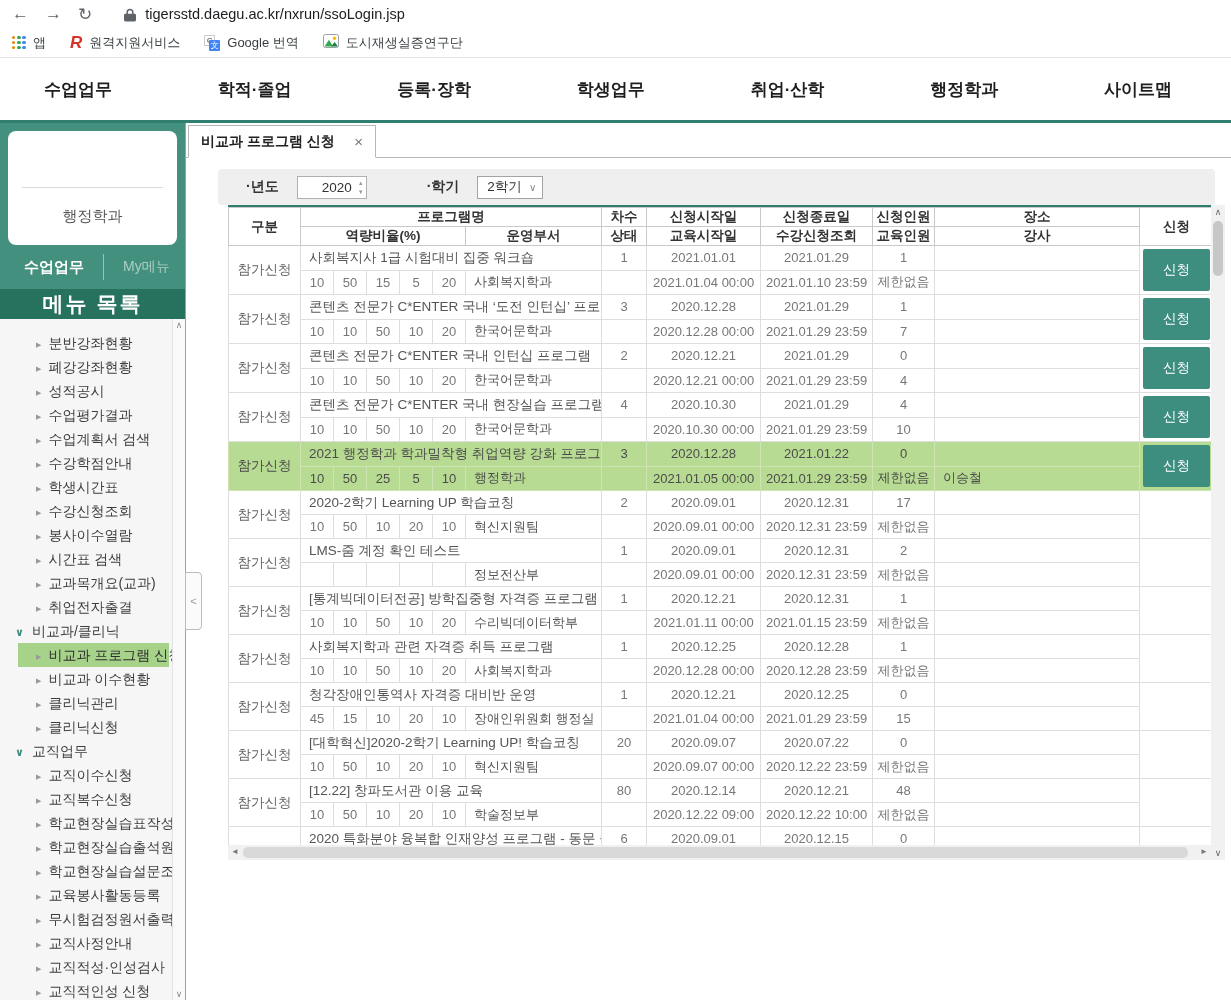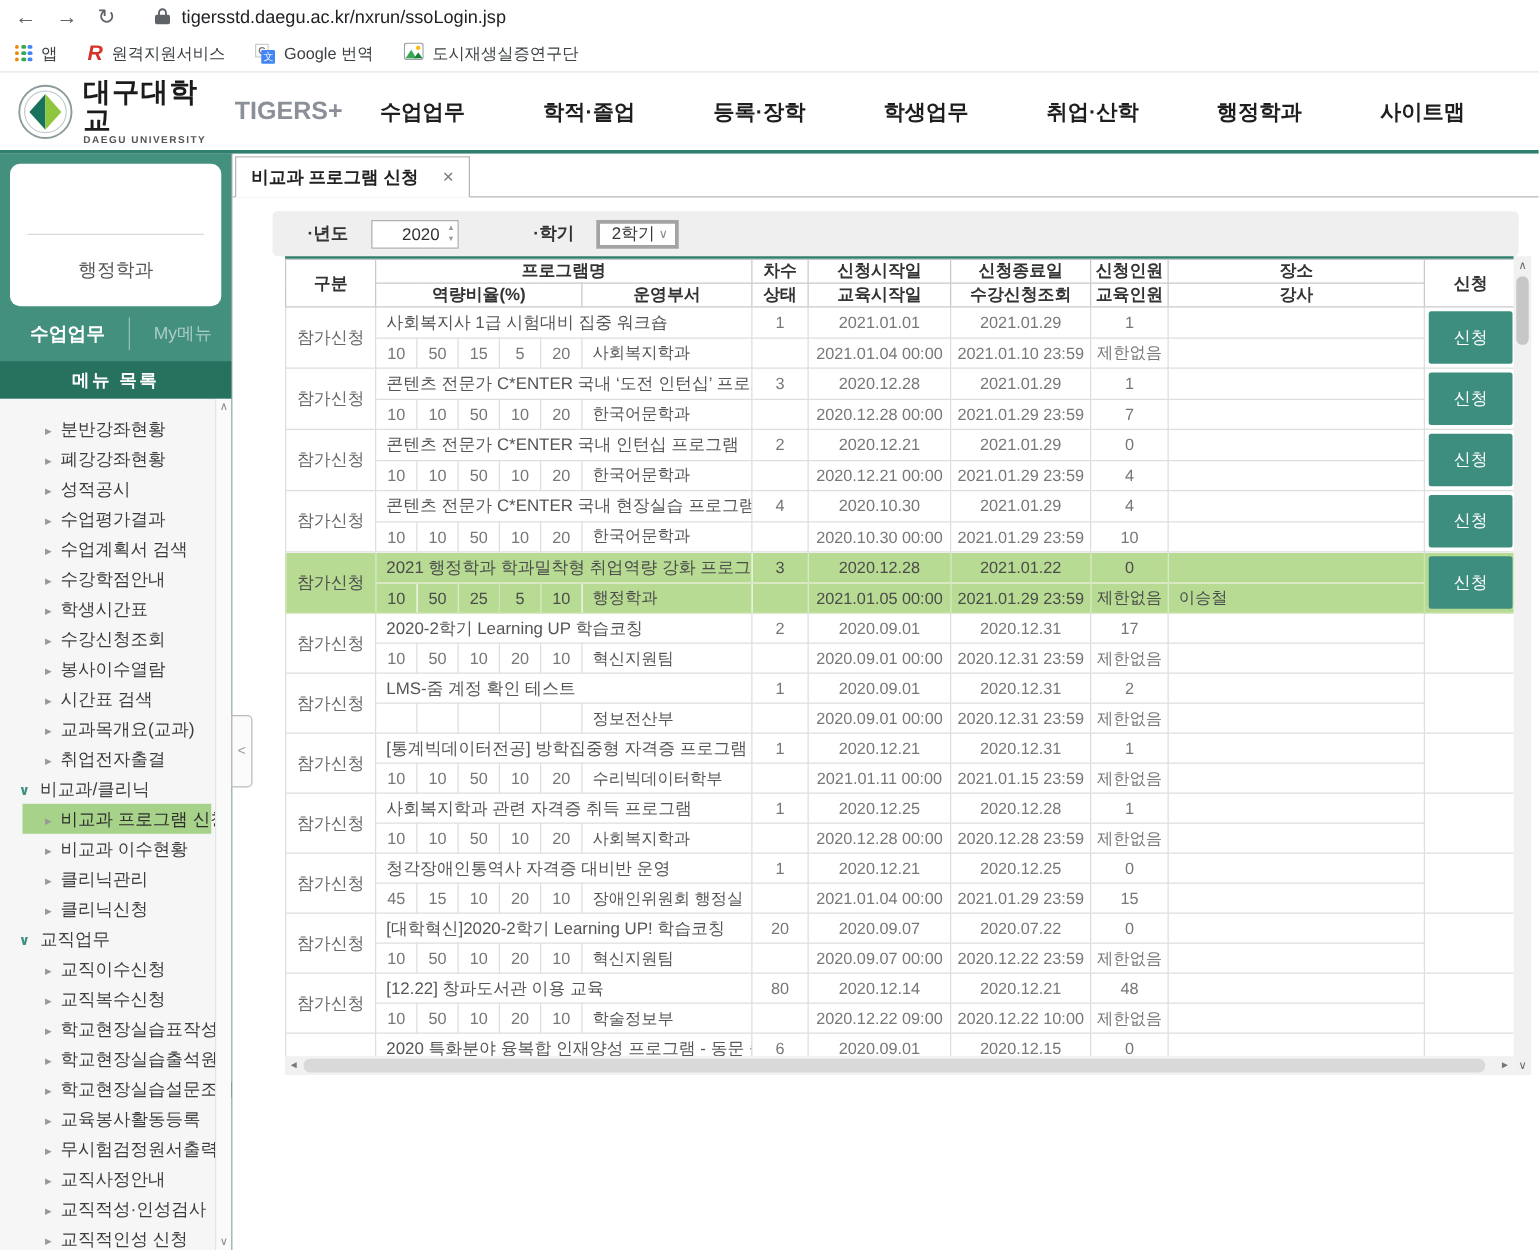--- a/index.html
+++ b/index.html
@@ -3,21 +3,21 @@
 <meta charset="utf-8">
 <style>
   * { box-sizing: border-box; margin:0; padding:0; }
   html,body { width:1231px; height:1000px; overflow:hidden; background:#fff;
     font-family:"Liberation Sans","DejaVu Sans",sans-serif; }
   :root{ --teal:#3E8E80; --teal-dark:#27715F; --row-hl:#B7DB92; --menu-hl:#A6D289; }
 
   
   .browser-bar{ height:28px; display:flex; align-items:center; padding:0 12px; gap:16px; color:#5f6368; }
   .nav-glyph{ font-size:17px; color:#5f6368; cursor:default; }
-  .url-box{ display:flex; align-items:flex-start; gap:9px; margin-left:16px; }
+  .url-box{ display:flex; align-items:flex-end; gap:9px; margin-left:16px; }
   .url-text{ font-size:14.5px; color:#202124; }
   .bookmarks-bar{ height:30px; border-bottom:1px solid #e4e4e4; display:flex; align-items:center; padding:0 12px; gap:10px; }
   .bm{ display:flex; align-items:center; gap:7px; font-size:13px; color:#3c4043; margin-right:14px; }
   .apps-grid{ width:14px; height:14px; display:grid; grid-template-columns:repeat(3,1fr); gap:1.5px; }
   .apps-grid span{ width:3.4px; height:3.4px; border-radius:50%; }
   .apps-grid span:nth-child(3n+1){background:#EA8600;} .apps-grid span:nth-child(3n+2){background:#34A853;} .apps-grid span:nth-child(3n){background:#4285F4;}
   .r-logo{ color:#D6342A; font-weight:800; font-size:17px; font-style:italic; line-height:14px; }
   .tr-icon{ position:relative; width:16px; height:16px; }
   .tr-icon .g{ position:absolute; top:0; left:0; width:11px; height:11px; background:#fff; border:1px solid #c8cdd2; color:#757575; font-size:8px; font-weight:bold; text-align:center; line-height:9px; }
   .tr-icon .mun{ position:absolute; right:0; bottom:0; width:11px; height:11px; background:#4285F4; color:#fff; font-size:8px; text-align:center; line-height:11px; border-radius:1px; }
@@ -35,21 +35,21 @@
   .app{ display:flex; height:877px; }
   .sidebar{ width:186px; background:#43907F; border-right:1px solid #9aa5a2; flex-shrink:0; display:flex; flex-direction:column; }
   .profile-card{ margin:8px 8px 0 8px; background:#fff; border-radius:8px; height:114px; display:flex; flex-direction:column; }
   .photo-area{ height:56px; }
   .profile-divider{ height:1px; background:#d9d9d9; margin:0 14px; }
   .profile-dept{ flex:1; display:flex; align-items:center; justify-content:center; font-size:15px; color:#555; }
   .side-tabs{ height:44px; display:flex; align-items:center; color:#fff; }
   .side-tab-left{ margin-left:24px; font-size:15px; font-weight:bold; }
   .side-tab-div{ width:1px; height:26px; background:rgba(255,255,255,.45); margin:0 19px; }
   .side-tab-right{ font-size:14px; color:rgba(255,255,255,.55); }
-  .menu-title{ height:30px; background:var(--teal-dark); color:#fff; text-align:center; line-height:30px; font-size:14px; font-weight:bold; letter-spacing:2px; }
+  .menu-title{ height:30px; background:var(--teal-dark); color:#fff; text-align:center; line-height:30px; font-size:21px; font-weight:bold; letter-spacing:2px; }
   .menu-panel{ flex:1; background:#f6f6f6; position:relative; padding:12px 0 0 0; overflow:hidden; }
   .menu-item{ height:24px; line-height:24px; padding-left:36px; font-size:14px; color:#3d3d3d; white-space:nowrap; cursor:pointer; }
   .menu-item .tri{ font-size:7px; color:#999; margin-right:7px; vertical-align:1.5px; }
   .menu-item.group{ padding-left:15px; }
   .menu-item.group .tri{ font-size:11px; color:var(--teal); font-weight:bold; margin-right:8px; vertical-align:0; }
   .menu-item.active{ background:var(--menu-hl); margin:0 16px 0 18px; padding-left:18px; color:#2e2e2e; }
   .menu-scroll{ position:absolute; top:0; right:0; width:13px; height:100%; background:#fafafa; border-left:1px solid #e3e3e3; }
   .menu-scroll .up{ position:absolute; top:1px; left:0; width:100%; text-align:center; font-size:9px; color:#888; }
   .menu-scroll .down{ position:absolute; bottom:1px; left:0; width:100%; text-align:center; font-size:9px; color:#888; }
 
@@ -62,21 +62,21 @@
   .collapse-handle{ position:absolute; left:-1px; top:449px; width:17px; height:58px; background:#fbfbfb; border:1px solid #bbb; border-radius:0 4px 4px 0; display:flex; align-items:center; justify-content:center; color:#999; font-size:11px; cursor:pointer; }
   .breadcrumb{ margin:13px 0 0 43px; font-size:13.5px; font-weight:bold; color:#333; }
   .breadcrumb .sep{ color:#555; padding:0 7px; }
   .filter-bar{ margin:11px 16px 0 32px; height:36px; background:#efefef; border-radius:4px; display:flex; align-items:center; padding-left:28px; font-size:14px; }
   .f-label{ font-weight:bold; color:#333; }
   .num-input{ position:relative; width:70px; height:23px; background:#fff; border:1px solid #b0b0b0; margin-left:18px; }
   .num-input input{ width:100%; height:100%; border:none; outline:none; text-align:right; font-size:13.5px; color:#333; padding-right:14px; background:transparent; font-family:inherit; }
   .spinner{ position:absolute; right:2px; top:2px; display:flex; flex-direction:column; gap:1px; }
   .spinner span{ font-size:6px; color:#999; line-height:8px; cursor:pointer; }
   .f-label.second{ margin-left:60px; }
-  .select-box{ width:66px; height:23px; background:#fff; border:3px solid #a3a3a3; margin-left:18px; display:flex; align-items:center; padding:0 6px 0 9px; font-size:13.5px; color:#333; cursor:pointer; }
+  .select-box{ width:66px; height:23px; background:#fff; border:1px solid #a3a3a3; margin-left:18px; display:flex; align-items:center; padding:0 6px 0 9px; font-size:13.5px; color:#333; cursor:pointer; }
   .select-box .arr{ margin-left:auto; font-size:10px; color:#888; }
   .toolbar{ display:flex; justify-content:flex-end; margin:11px 16px 3px 0; }
   .btn-search{ width:44px; height:23px; background:var(--teal); color:#fff; font-size:13px; border-radius:3px; display:flex; align-items:center; justify-content:center; cursor:pointer; }
 
   
   .table-zone{ margin-left:42px; width:997px; position:relative; }
   .table-clip{ width:983px; height:640px; overflow:hidden; border-top:2px solid #2F7E6E; }
   table{ width:983px; border-collapse:collapse; table-layout:fixed; }
   th{ border:1px solid #c9c9c9; height:18px; font-size:13.5px; color:#333; background:#fff; font-weight:bold; }
   td{ border:1px solid #dedede; height:24px; font-size:13px; color:#777; text-align:center; white-space:nowrap; overflow:hidden; }
@@ -143,33 +143,20 @@
           <rect x="0.5" y="0.5" width="15" height="13" rx="2" fill="#fff" stroke="#9aa0a6"></rect>
           <circle cx="11.5" cy="4.3" r="1.7" fill="#fbbc04"></circle>
           <path d="M1.5 12.5 L6 5.8 L10 12.5 Z" fill="#34a853"></path>
           <path d="M8.2 12.5 L11.6 8 L15 12.5 Z" fill="#188038"></path>
         </svg></span>
       <span>도시재생실증연구단</span>
     </div>
   </div>
 
 <div class="site-header">
-  <div class="logo-block">
-    <svg width="47" height="47" viewBox="0 0 47 47">
-      <circle cx="23.5" cy="23.5" r="22" fill="#fff" stroke="#8c9b9b" stroke-width="1.6"></circle>
-      <circle cx="23.5" cy="23.5" r="17.5" fill="#fff" stroke="#c2cccc" stroke-width="1"></circle>
-      <polygon points="23.5,8.5 23.5,38.5 10,23.5" fill="#17735C"></polygon>
-      <polygon points="23.5,8.5 37,23.5 23.5,38.5" fill="#8FC63E"></polygon>
-    </svg>
-    <div>
-      <div class="univ-kr">대구대학교</div>
-      <div class="univ-en">DAEGU UNIVERSITY</div>
-    </div>
-    <span class="brand">TIGERS+</span>
-  </div>
   <div class="site-nav" id="site-nav">
       <span class="nav-item">수업업무</span>
       <span class="nav-item">학적·졸업</span>
       <span class="nav-item">등록·장학</span>
       <span class="nav-item">학생업무</span>
       <span class="nav-item">취업·산학</span>
       <span class="nav-item">행정학과</span>
       <span class="nav-item">사이트맵</span>
     </div>
 </div>

